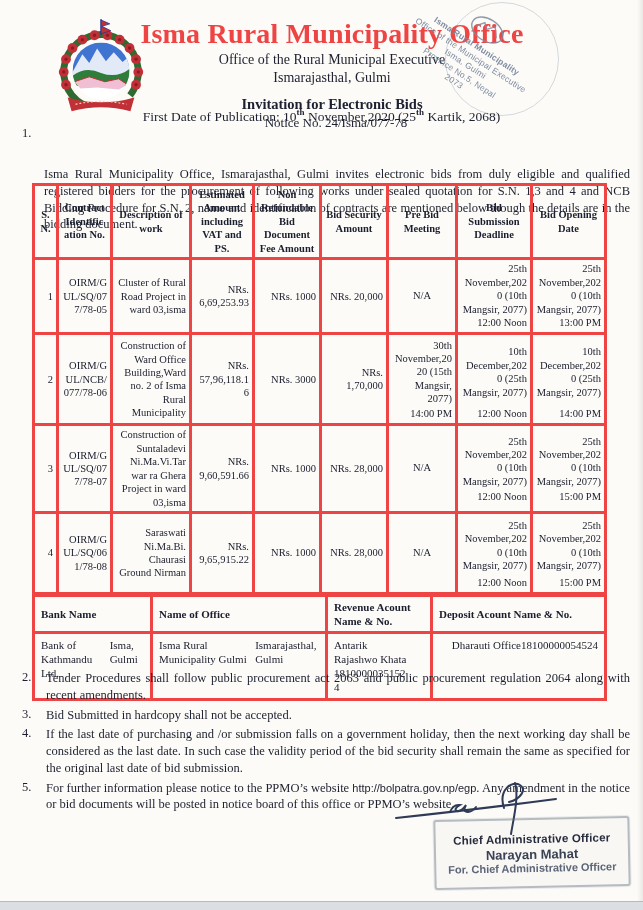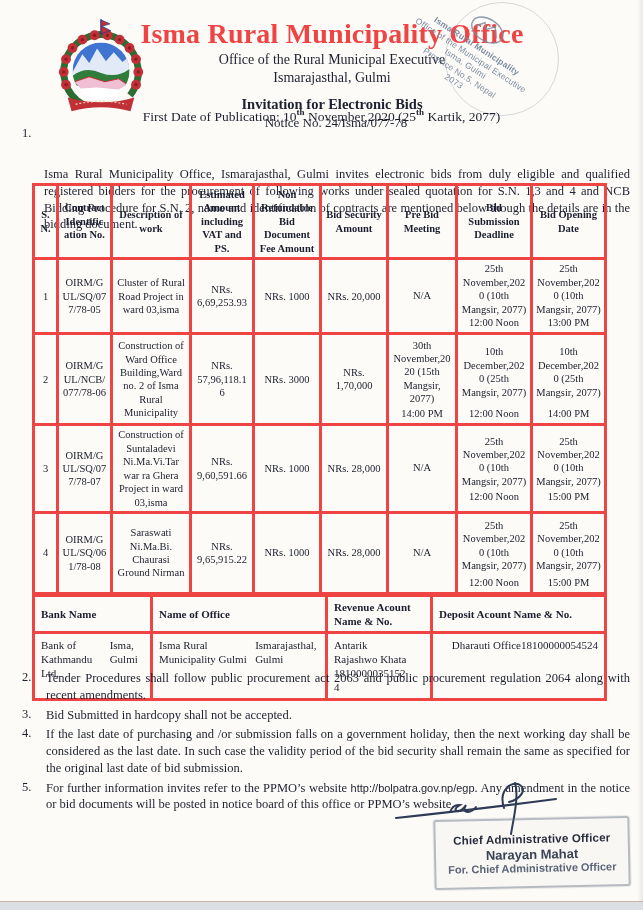--- a/index.html
+++ b/index.html
@@ -40,21 +40,21 @@
 
   
   .tables { position:absolute; left:32px; top:183px; width:572px; }
   table { border-collapse:collapse; table-layout:fixed; width:572px; }
   .bank-table { margin-top:-1px; }
   th,td { border:3px solid #ef4444; padding:2px 3px; vertical-align:middle;
           font-size:10.5px; line-height:1.28; color:#1b1e2e; overflow:hidden; }
   .main-table { border:2px solid #23242e; }
   .bank-table { border:2px solid #23242e; }
   .main-table th { font-weight:bold; text-align:center; font-size:10.5px; }
-  .main-table td { text-align:center; }
+  .main-table td { text-align:right; }
   .wrapany { overflow-wrap:anywhere; word-break:break-word; }
   .sched { display:flex; flex-direction:column; height:100%; min-height:inherit; }
   .sched .d { flex:1; display:flex; align-items:center; justify-content:center; overflow-wrap:anywhere; }
   .sched .t { flex:none; padding-bottom:1px; }
   .bank-table th { text-align:left; padding:3px 6px; font-size:11px; }
   .bank-table td { text-align:left; padding:4px 6px; font-size:11px; vertical-align:top; }
   .two-line { display:flex; justify-content:flex-end; height:100%; min-height:52px; }
   .rev-block { width:74px; overflow-wrap:anywhere; }
 
   
@@ -146,21 +146,21 @@
       </svg>
       <div class="ln b">Isma Rural Municipality</div>
       <div class="ln">Office of the Municipal Executive</div>
       <div class="ln">Isma, Gulmi</div>
       <div class="ln">Province No.5, Nepal</div>
       <div class="ln">2073</div>
     </div>
   </div>
 
   <div class="pub-line">
-    <span>First Date of Publication: 10</span><sup>th</sup><span> November,2020 (25</span><sup>th</sup><span> Kartik, 2077)</span>
+    <span>First Date of Publication: 10</span><sup>th</sup><span> November,2020 (25</span><sup>th</sup><span> Kartik, 2068)</span>
   </div>
 
   <div class="num-item" style="top:126px;">
     <span class="num">1.</span>
     <span class="txt">Isma Rural Municipality Office, Ismarajasthal, Gulmi  invites electronic bids from duly eligible and qualified registered bidders for the procurement of following works under sealed quotation for S.N. 1,3 and 4 and NCB Bidding Procedure for S.N. 2, name and identification of contracts are mentioned below though the details are in the bidding document.</span>
   </div>
 
   <div class="tables">
     <table class="main-table">
       <colgroup>
@@ -342,21 +342,21 @@
     <div class="note">
       <span class="num">3.</span>
       <span class="txt">Bid Submitted in hardcopy shall not be accepted.</span>
     </div>
     <div class="note">
       <span class="num">4.</span>
       <span class="txt">If the last date of purchasing and /or submission falls on a government holiday, then the next working day shall be considered as the last date. In such case the validity period of the bid security shall remain the same as specified for the original last date of bid submission.</span>
     </div>
     <div class="note">
       <span class="num">5.</span>
-      <span class="txt"><span>For further information invites refer to the PPMO’s website </span><span class="url-sans">http://bolpatra.gov.np/egp</span><span>. Any amendment in the notice or bid documents will be posted in notice board of this office or PPMO’s website.</span></span>
+      <span class="txt"><span>For further information please notice to the PPMO’s website </span><span class="url-sans">http://bolpatra.gov.np/egp</span><span>. Any amendment in the notice or bid documents will be posted in notice board of this office or PPMO’s website.</span></span>
     </div>
   </div>
 
   <div class="signature">
     <svg width="180" height="60" viewBox="0 0 180 60">
       <g fill="none" stroke="#2e3a56" stroke-width="2" stroke-linecap="round">
         <path d="M8,40 C45,36 100,30 168,21"></path>
         <path d="M62,34 q3,-8 10,-7 q-7,4 -3,6 q4,1 9,-6 q-4,7 2,7 q4,0 8,-5"></path>
         <path d="M116,30 C110,12 124,2 132,7 C139,11 133,21 121,24"></path>
         <path d="M127,5 C131,18 126,38 123,56"></path>

